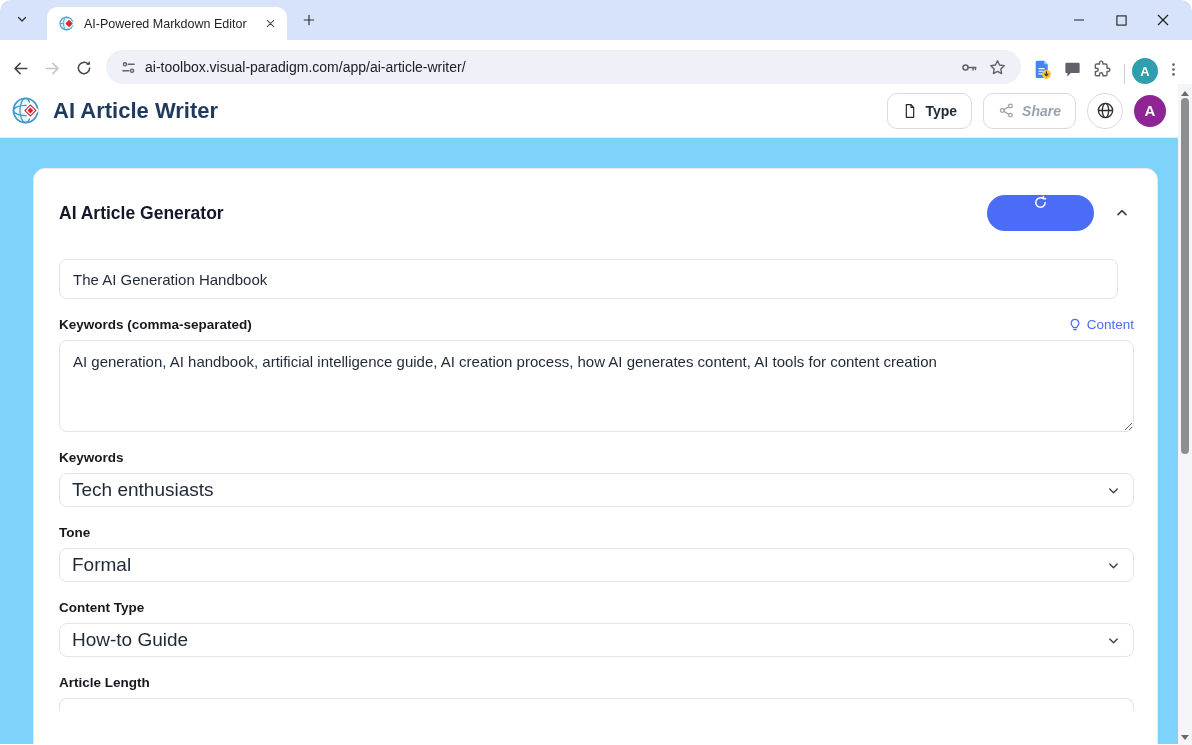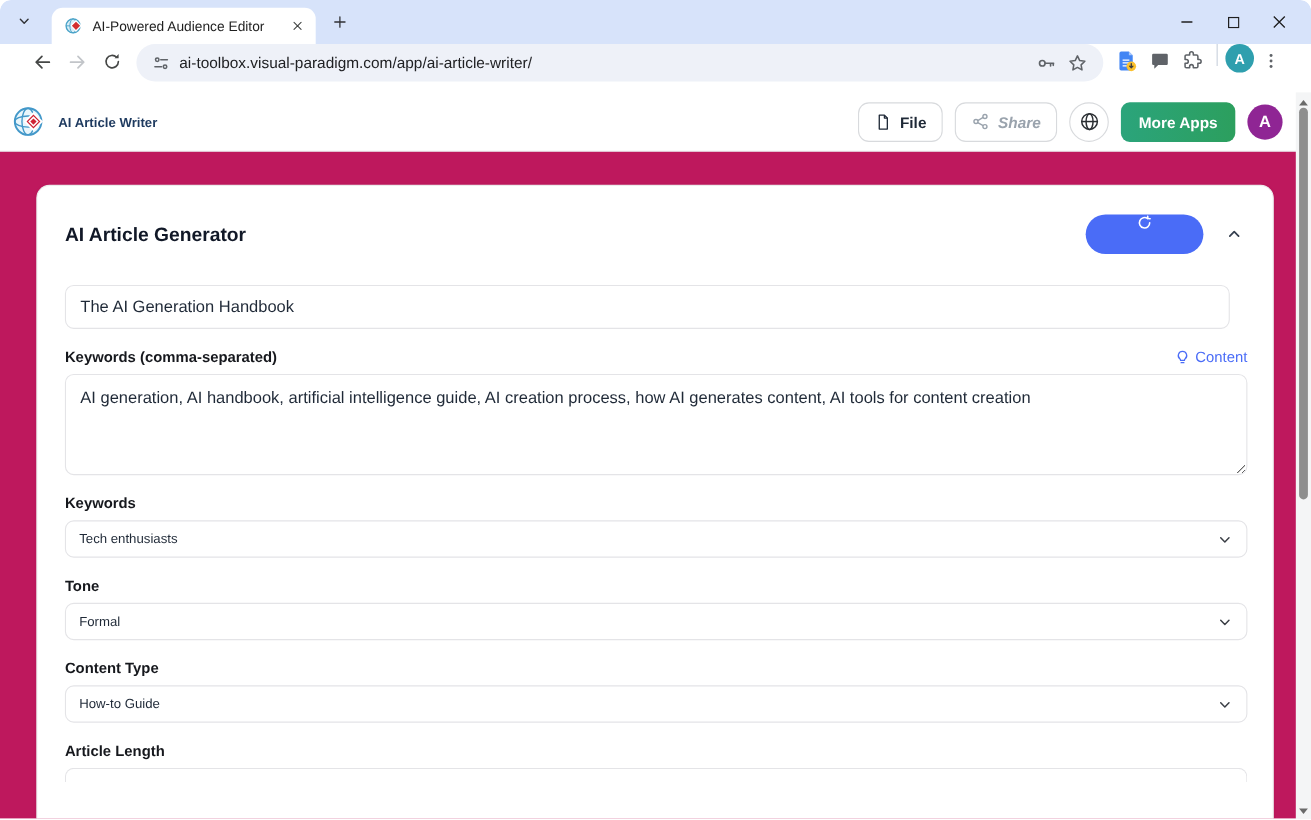--- a/index.html
+++ b/index.html
@@ -20,58 +20,58 @@
     text-overflow:ellipsis; }
   .tab-close { width:18px; height:18px; border:none; background:transparent; border-radius:9px;
     display:flex; align-items:center; justify-content:center; cursor:pointer; }
   .new-tab { width:26px; height:26px; margin-left:9px; border:none; background:transparent;
     border-radius:13px; display:flex; align-items:center; justify-content:center; cursor:pointer; }
   .win-controls { position:absolute; right:8px; top:0; height:40px; display:flex; }
   .win-btn { width:42px; height:40px; border:none; background:transparent; display:flex;
     align-items:center; justify-content:center; cursor:pointer; }
 
   
-  .toolbar { height:44px; background:#fff; display:flex; align-items:flex-start; padding:0 22px; }
+  .toolbar { height:44px; background:#fff; display:flex; align-items:flex-end; padding:0 4px; }
   .nav-btn { width:32px; height:32px; border:none; background:transparent; border-radius:16px;
     display:flex; align-items:center; justify-content:center; cursor:pointer; flex:0 0 auto; }
   .urlbar { flex:1; height:34px; margin:0 6px; background:#eef1f8; border-radius:17px;
     display:flex; align-items:center; padding:0 10px; min-width:0; }
   .url-text { font-size:14px; color:#202124; margin-left:8px; white-space:nowrap; }
   .urlbar .spacer { flex:1; }
   .pill-btn { width:28px; height:28px; border:none; background:transparent; border-radius:14px;
     display:flex; align-items:center; justify-content:center; cursor:pointer; }
   .ext-btn { width:30px; height:30px; border:none; background:transparent; border-radius:15px;
     display:flex; align-items:center; justify-content:center; cursor:pointer; flex:0 0 auto; }
   .tb-divider { width:1px; height:20px; background:#c8d0dc; margin:0 7px; flex:0 0 auto; }
   .profile-avatar { width:26px; height:26px; border-radius:50%; background:#2f9fae; color:#fff;
     font-size:13px; font-weight:700; display:flex; align-items:center; justify-content:center;
     border:none; cursor:pointer; flex:0 0 auto; }
 
   
   .content { position:relative; height:661px; }
   .appbar { height:54px; background:#fff; border-bottom:1px solid #e7e9ec; display:flex;
     align-items:center; padding:0 26px 0 12px; }
   .logo { width:31px; height:31px; flex:0 0 auto; }
-  .app-title { font-size:12px; font-weight:700; color:#1e3a5f; margin-left:10px; }
+  .app-title { font-size:22px; font-weight:700; color:#1e3a5f; margin-left:10px; }
   .appbar-right { margin-left:auto; display:flex; align-items:center; gap:11px; }
   .hdr-btn { height:36px; padding:0 14px; border:1px solid #d8dadd; border-radius:10px;
     background:#fff; display:flex; align-items:center; gap:7px; font-size:14px; font-weight:600;
     color:#1f2937; cursor:pointer; font-family:inherit; }
   .hdr-btn.muted { color:#9aa3ad;font-style:italic; }
   .icon-circle-btn { width:36px; height:36px; border:1px solid #d8dadd; border-radius:50%;
     background:#fff; display:flex; align-items:center; justify-content:center; cursor:pointer; }
   .more-apps { height:36px; padding:0 16px; border:none; border-radius:8px; cursor:pointer;
     background:linear-gradient(90deg,#2ba47b,#2c9f5e); color:#fff; font-size:14px; font-weight:700;
     font-family:inherit; }
   .user-avatar { width:32px; height:32px; border-radius:50%; background:#8f2594; color:#fff;
     font-size:15px; font-weight:700; display:flex; align-items:center; justify-content:center;
     border:none; cursor:pointer; }
 
   
-  .page { height:606px; background:#be185d; overflow:hidden; }
+  .page { height:606px; background:#7dd3fc; overflow:hidden; }
   .card { margin:30px 34px 0 33px; background:#fff; border:1px solid #ececec; border-radius:12px;
     box-shadow:0 1px 3px rgba(0,0,0,.05); padding:26px 23px 0 25px; height:610px; }
   .card-header { display:flex; align-items:center; margin-bottom:28px; }
   .card-title { font-size:17.5px; font-weight:700; color:#111827; }
   .card-header-right { margin-left:auto; display:flex; align-items:center; gap:16px; }
   .ai-generate { height:36px; padding:0 16px; border:none; border-radius:18px; background:#4a6cf7;
     color:#fff; font-size:14px; font-weight:400; display:flex; align-items:center; gap:24px;
     cursor:pointer; font-family:inherit;flex-direction:column; }
   .collapse-btn { width:24px; height:24px; border:none; background:transparent; cursor:pointer;
     display:flex; align-items:center; justify-content:center; }
@@ -81,21 +81,21 @@
   .label-row .field-label { margin-bottom:0; }
   .suggest-link { display:flex; align-items:center; gap:5px; border:none; background:transparent;
     color:#4a6cf7; font-size:13.5px; cursor:pointer; font-family:inherit; }
   .text-input { display:block; width:calc(100% - 16px); height:40px; border:1px solid #e4e4e7;
     border-radius:8px; padding:0 13px; font-size:15px; color:#1f2937; font-family:inherit;
     margin-bottom:18px; outline:none; background:#fff; }
   .textarea { display:block; width:100%; height:92px; border:1px solid #e4e4e7; border-radius:8px;
     padding:10px 13px; font-size:15px; color:#1f2937; font-family:inherit; margin-bottom:18px;
     resize:vertical; outline:none; background:#fff; line-height:1.45; }
   .select { width:100%; height:34px; border:1px solid #e4e4e7; border-radius:8px; background:#fff;
-    display:flex; align-items:center; padding:0 12px; font-size:12px; color:#1f2937;
+    display:flex; align-items:center; padding:0 12px; font-size:19px; color:#1f2937;
     margin-bottom:18px; cursor:pointer; }
   .select .sel-value { flex:1; }
   .select-sliver { width:100%; height:13px; border:1px solid #e4e4e7; border-bottom:none;
     border-radius:8px 8px 0 0; background:#fff; }
 
   
   .scrollbar { position:absolute; top:0; right:0; width:14px; height:661px; background:#f4f5f6; }
   .sb-arrow { position:absolute; left:0; width:14px; height:14px; display:flex; align-items:center;
     justify-content:center; cursor:pointer; }
   .sb-up { top:2px; } .sb-down { bottom:1px; }
@@ -121,21 +121,21 @@
     </button>
     <div class="tab">
       <span class="favicon">
         <svg viewBox="0 0 32 32" width="17" height="17">
           <circle cx="14" cy="16" r="12" fill="#d9eef7" stroke="#4aa3c8" stroke-width="2.4"></circle>
           <ellipse cx="14" cy="16" rx="5.5" ry="12" fill="none" stroke="#4aa3c8" stroke-width="1.6"></ellipse>
           <line x1="2" y1="16" x2="26" y2="16" stroke="#4aa3c8" stroke-width="1.6"></line>
           <rect x="13" y="10" width="12" height="12" transform="rotate(45 19 16)" fill="#d32f2f" stroke="#fff" stroke-width="2"></rect>
         </svg>
       </span>
-      <span class="tab-title">AI-Powered Audience Editor</span>
+      <span class="tab-title">AI-Powered Markdown Editor</span>
       <button class="tab-close">
         <svg width="11" height="11" viewBox="0 0 24 24">
             <path d="M5 5l14 14M19 5L5 19" stroke="#444746" stroke-width="2.2" stroke-linecap="round"></path>
           </svg>
       </button>
     </div>
     <button class="new-tab">
       <svg width="14" height="14" viewBox="0 0 24 24">
           <path d="M12 4v16M4 12h16" stroke="#303134" stroke-width="2" stroke-linecap="round"></path>
         </svg>
@@ -243,21 +243,21 @@
       </span>
       <span class="app-title">AI Article Writer</span>
       <div class="appbar-right">
         <button class="hdr-btn">
           <span style="display:flex;">
             <svg width="16" height="16" viewBox="0 0 24 24" fill="none" stroke="#1f2937" stroke-width="1.8" stroke-linejoin="round">
               <path d="M6.5 2.5h7l4 4v15h-11z"></path>
                 <path d="M13.5 2.5v4h4"></path>
             </svg>
           </span>
-          <span>File</span>
+          <span>Type</span>
         </button>
         <button class="hdr-btn muted">
           <span style="display:flex;">
             <svg width="17" height="17" viewBox="0 0 24 24" fill="none" stroke="#9aa3ad" stroke-width="1.8">
               <circle cx="6" cy="12" r="2.6"></circle>
                 <circle cx="17.5" cy="5.5" r="2.6"></circle>
                 <circle cx="17.5" cy="18.5" r="2.6"></circle>
               <path d="M8.3 10.7l6.9-4M8.3 13.3l6.9 4"></path>
             </svg>
           </span>
@@ -265,21 +265,20 @@
         </button>
         <button class="icon-circle-btn">
           <span style="display:flex;">
             <svg width="19" height="19" viewBox="0 0 24 24" fill="none" stroke="#2b2f33" stroke-width="1.7">
               <circle cx="12" cy="12" r="9"></circle>
                 <ellipse cx="12" cy="12" rx="4" ry="9"></ellipse>
                 <path d="M3 12h18"></path>
             </svg>
           </span>
         </button>
-        <button class="more-apps">More Apps</button>
         <button class="user-avatar">A</button>
       </div>
     </div>
 
     <div class="page">
       <div class="card">
 
         <div class="card-header">
           <span class="card-title">AI Article Generator</span>
           <div class="card-header-right">

